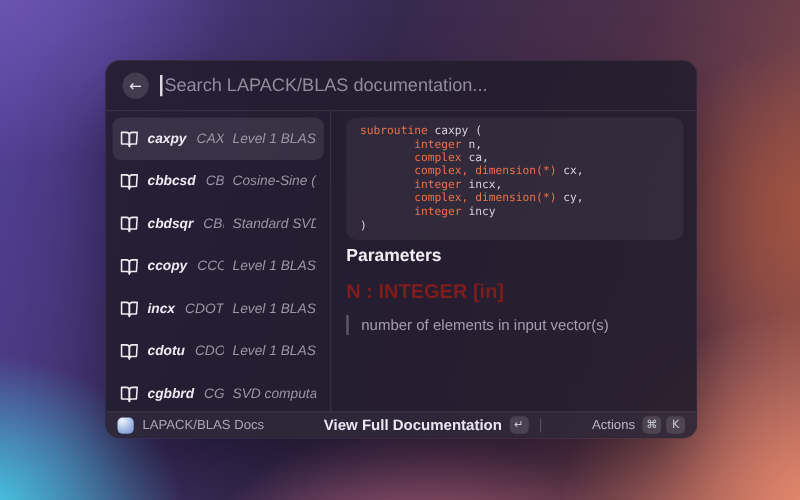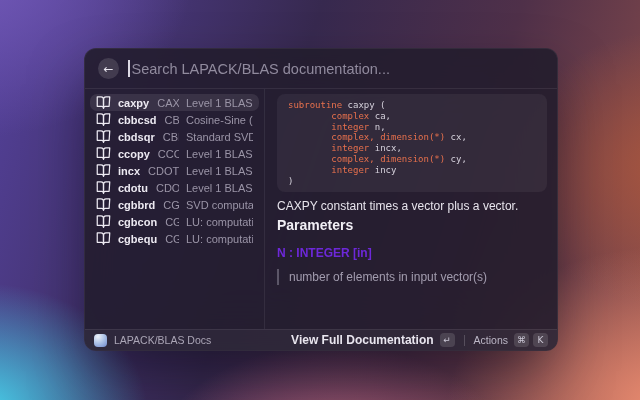--- a/index.html
+++ b/index.html
@@ -53,43 +53,43 @@
 
   
   .body { flex: 1; display: flex; min-height: 0; }
 
   .list {
     width: 180px; min-width: 180px;
     border-right: 1px solid rgba(255,255,255,0.07);
     padding: 5px; overflow: hidden;
   }
   .row {
-    height: 17px; display: flex; align-items: center;
-    padding: 0 6px; border-radius: 7px; gap: 7px; cursor: pointer;
+    height: 34px; display: flex; align-items: center;
+    padding: 0 6px; border-radius: 7px; gap: 7px; cursor: pointer; font-style: italic;
   }
   .row.selected { background: rgba(255,255,255,0.09); }
   .book { width: 15px; height: 15px; min-width: 15px; color: #edeaf2; display: flex; }
   .book svg { width: 15px; height: 15px; }
   .rname { font-size: 11px; font-weight: bold; color: #edeaf2; white-space: nowrap; }
   .rmid  { flex: 1; font-size: 11px; color: #9b95a7; white-space: nowrap; overflow: hidden; margin-left: 1px; }
   .rright{ width: 67px; min-width: 67px; font-size: 11px; color: #9b95a7; white-space: nowrap; overflow: hidden; }
 
   .detail { flex: 1; min-width: 0; padding: 5px 10px 0 12px; overflow: hidden; }
   .code {
     background: rgba(255,255,255,0.055); border-radius: 8px;
     padding: 6px 11px;
     font-family: "DejaVu Sans Mono", monospace;
     font-size: 9px; line-height: 10.8px;
   }
   .code-line { white-space: pre; }
   .kw { color: #e8714d; }
   .id { color: #d6d2dc; }
   .desc { margin-top: 7px; font-size: 12px; color: #e7e4ec; }
   .params-heading { margin-top: 4px; font-size: 14px; font-weight: bold; color: #f1eff5; }
-  .pname { margin-top: 13px; font-size: 12px; font-weight: bold; color: #6d28d9; }
+  .pname { margin-top: 13px; font-size: 16px; font-weight: bold; color: #7f1d1d; }
   .pdesc {
     margin-top: 9px; border-left: 2px solid #5c5668;
     padding: 1px 0 1px 10px; font-size: 12px; color: #a39daf;
   }
 
   
   .footer {
     height: 21px; min-height: 21px; margin-top: auto;
     background: rgba(255,255,255,0.045);
     border-top: 1px solid rgba(255,255,255,0.07);
@@ -97,21 +97,21 @@
   }
   .f-left { display: flex; align-items: center; gap: 7px; }
   .app-icon {
     width: 13px; height: 13px; border-radius: 4px;
     background: radial-gradient(120% 120% at 30% 20%, #eef3fa 0%, #a9bfe6 45%, #5f7ac8 100%);
   }
   .f-app { font-size: 10.5px; color: #aba6b6; }
   .f-right { margin-left: auto; display: flex; align-items: center; gap: 7px; }
   .f-btn { display: flex; align-items: center; gap: 6px; background: none; border: none; padding: 0; cursor: pointer; }
   .f-primary { font-size: 12px; font-weight: bold; color: #e9e6ef; }
-  .f-actions { font-size: 10.5px; color: #bcb7c6; }
+  .f-actions { font-size: 10.5px; color: #bcb7c6; margin-left: 32px; }
   kbd {
     min-width: 15px; height: 14px; padding: 0 3px; border-radius: 4px;
     background: rgba(255,255,255,0.13); color: #ccc8d6; font-size: 9px;
     display: flex; align-items: center; justify-content: center;
     font-family: "DejaVu Sans", sans-serif;
   }
   .f-sep { width: 1px; height: 11px; background: rgba(255,255,255,0.18); margin: 0 2px; }
 </style>
 </head>
 <body>
@@ -227,29 +227,28 @@
           </span>
 <span class="rname">cgbequ</span>
           <span class="rmid">CGBE...</span>
           <span class="rright">LU: computati...</span>
         </div>
       </div>
 
     <div class="detail">
       <div class="code">
           <div class="code-line"><span class="kw">subroutine</span><span class="id"> caxpy (</span></div>
+          <div class="code-line"><span class="id">        </span><span class="kw">integer</span><span class="id"> n,</span></div>
           <div class="code-line"><span class="id">        </span><span class="kw">complex</span><span class="id"> ca,</span></div>
-          <div class="code-line"><span class="id">        </span><span class="kw">integer</span><span class="id"> n,</span></div>
           <div class="code-line"><span class="id">        </span><span class="kw">complex, dimension(*)</span><span class="id"> cx,</span></div>
           <div class="code-line"><span class="id">        </span><span class="kw">integer</span><span class="id"> incx,</span></div>
           <div class="code-line"><span class="id">        </span><span class="kw">complex, dimension(*)</span><span class="id"> cy,</span></div>
           <div class="code-line"><span class="id">        </span><span class="kw">integer</span><span class="id"> incy</span></div>
           <div class="code-line"><span class="id">)</span></div>
         </div>
-      <div class="desc">CAXPY constant times a vector plus a vector.</div>
       <div class="params-heading">Parameters</div>
       <div id="params-list">
           <div class="pname">N : INTEGER [in]</div>
           <div class="pdesc">number of elements in input vector(s)</div>
         </div>
     </div>
   </div>
 
   <div class="footer">
     <div class="f-left">

